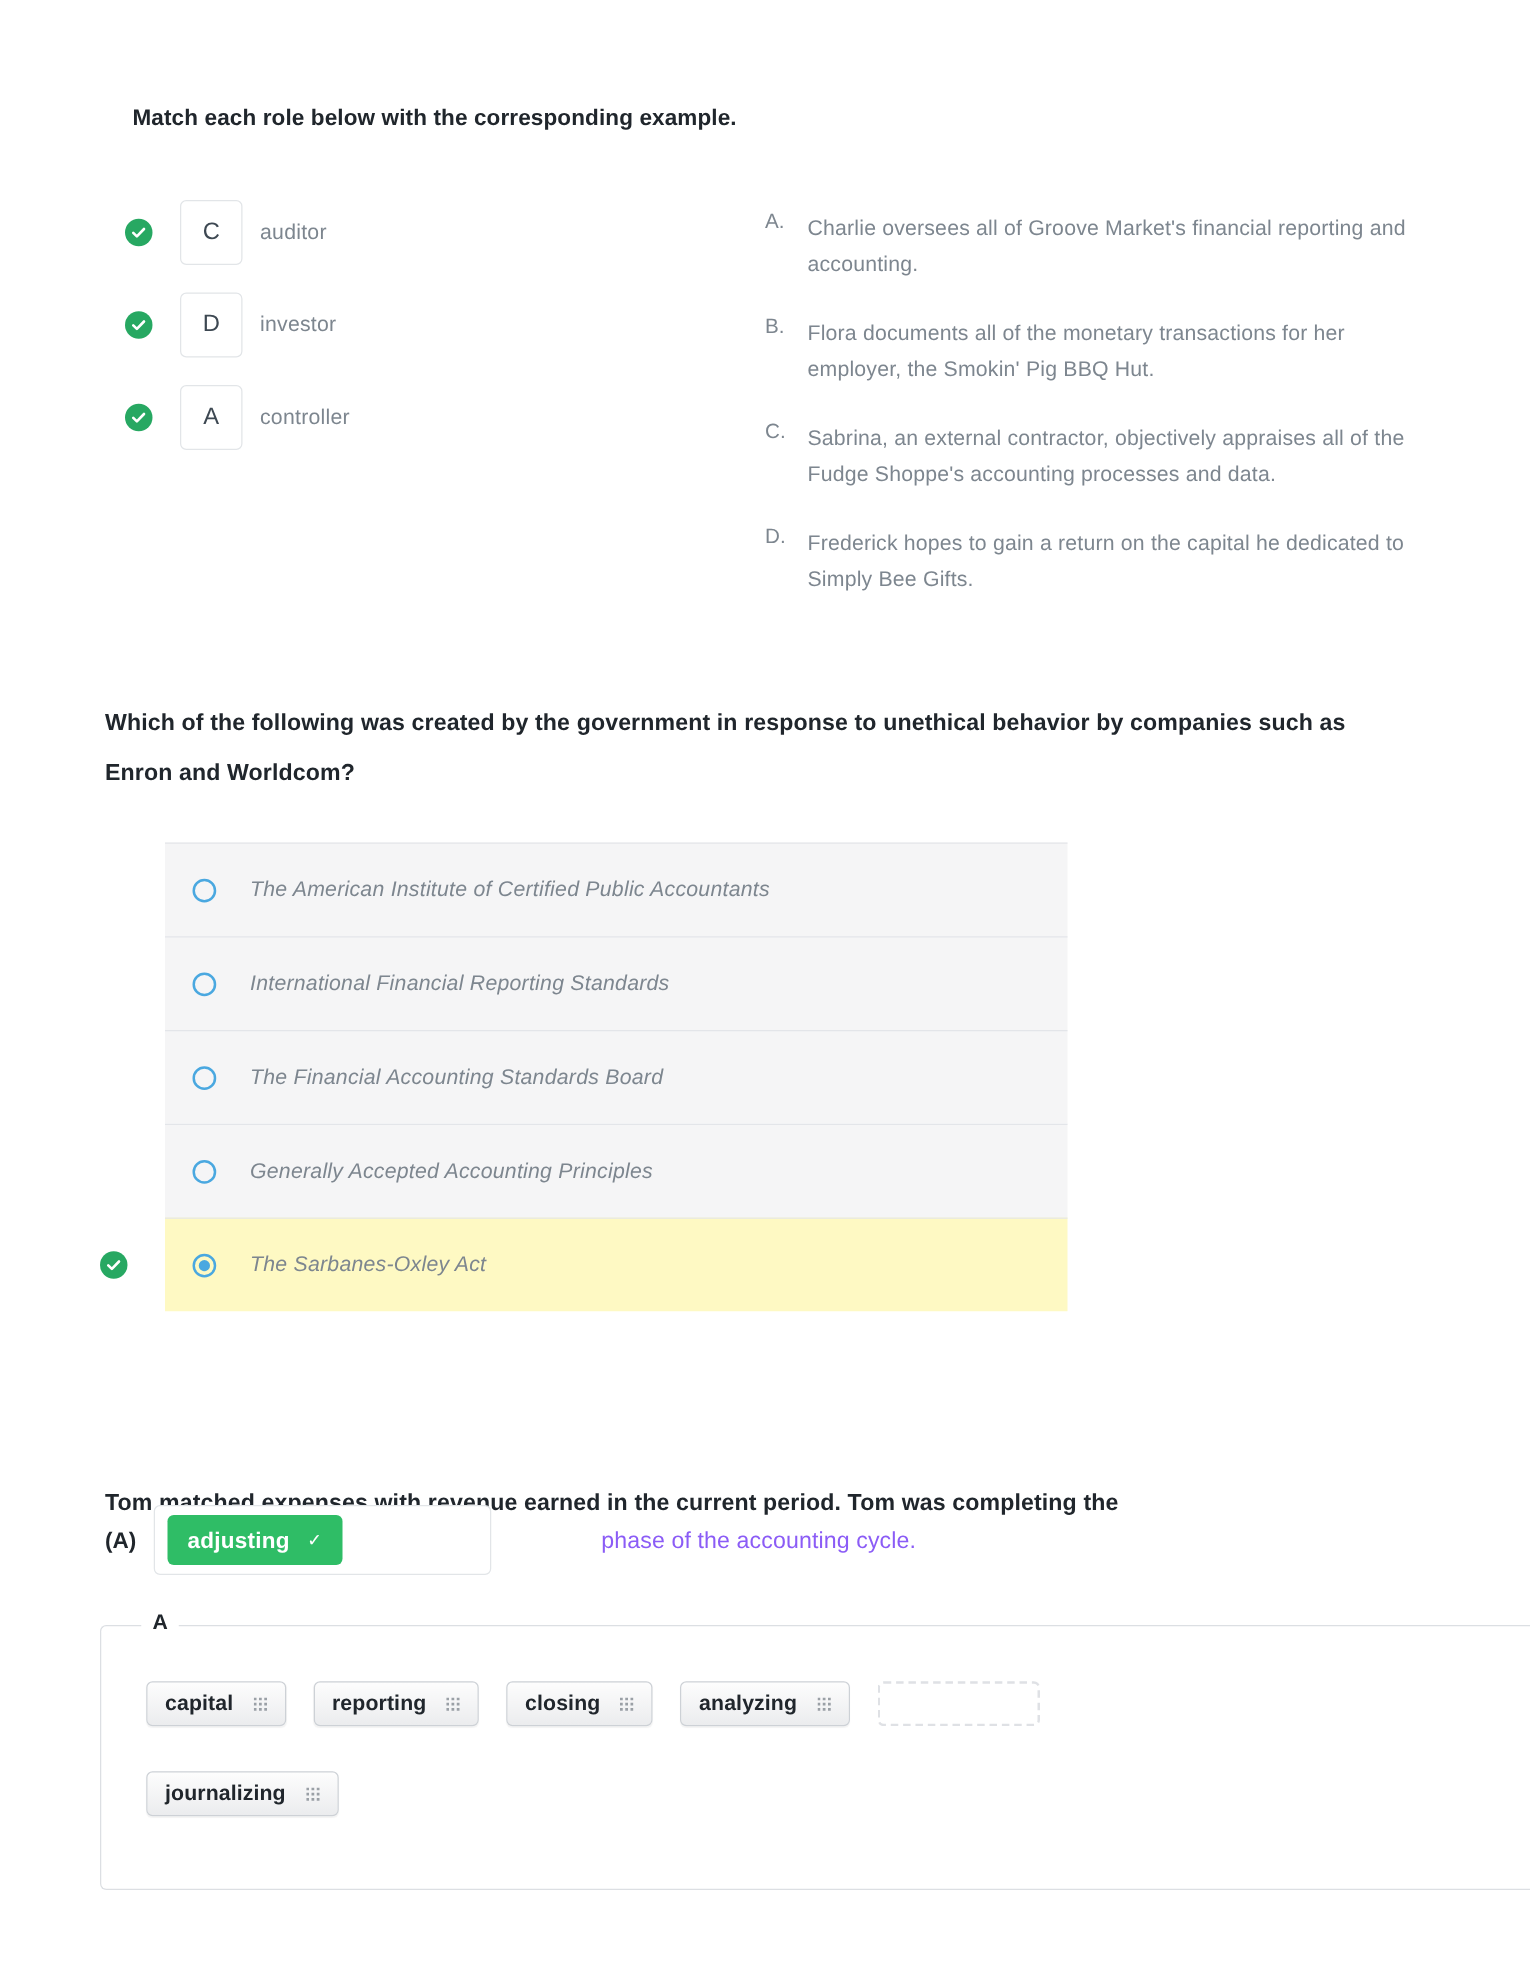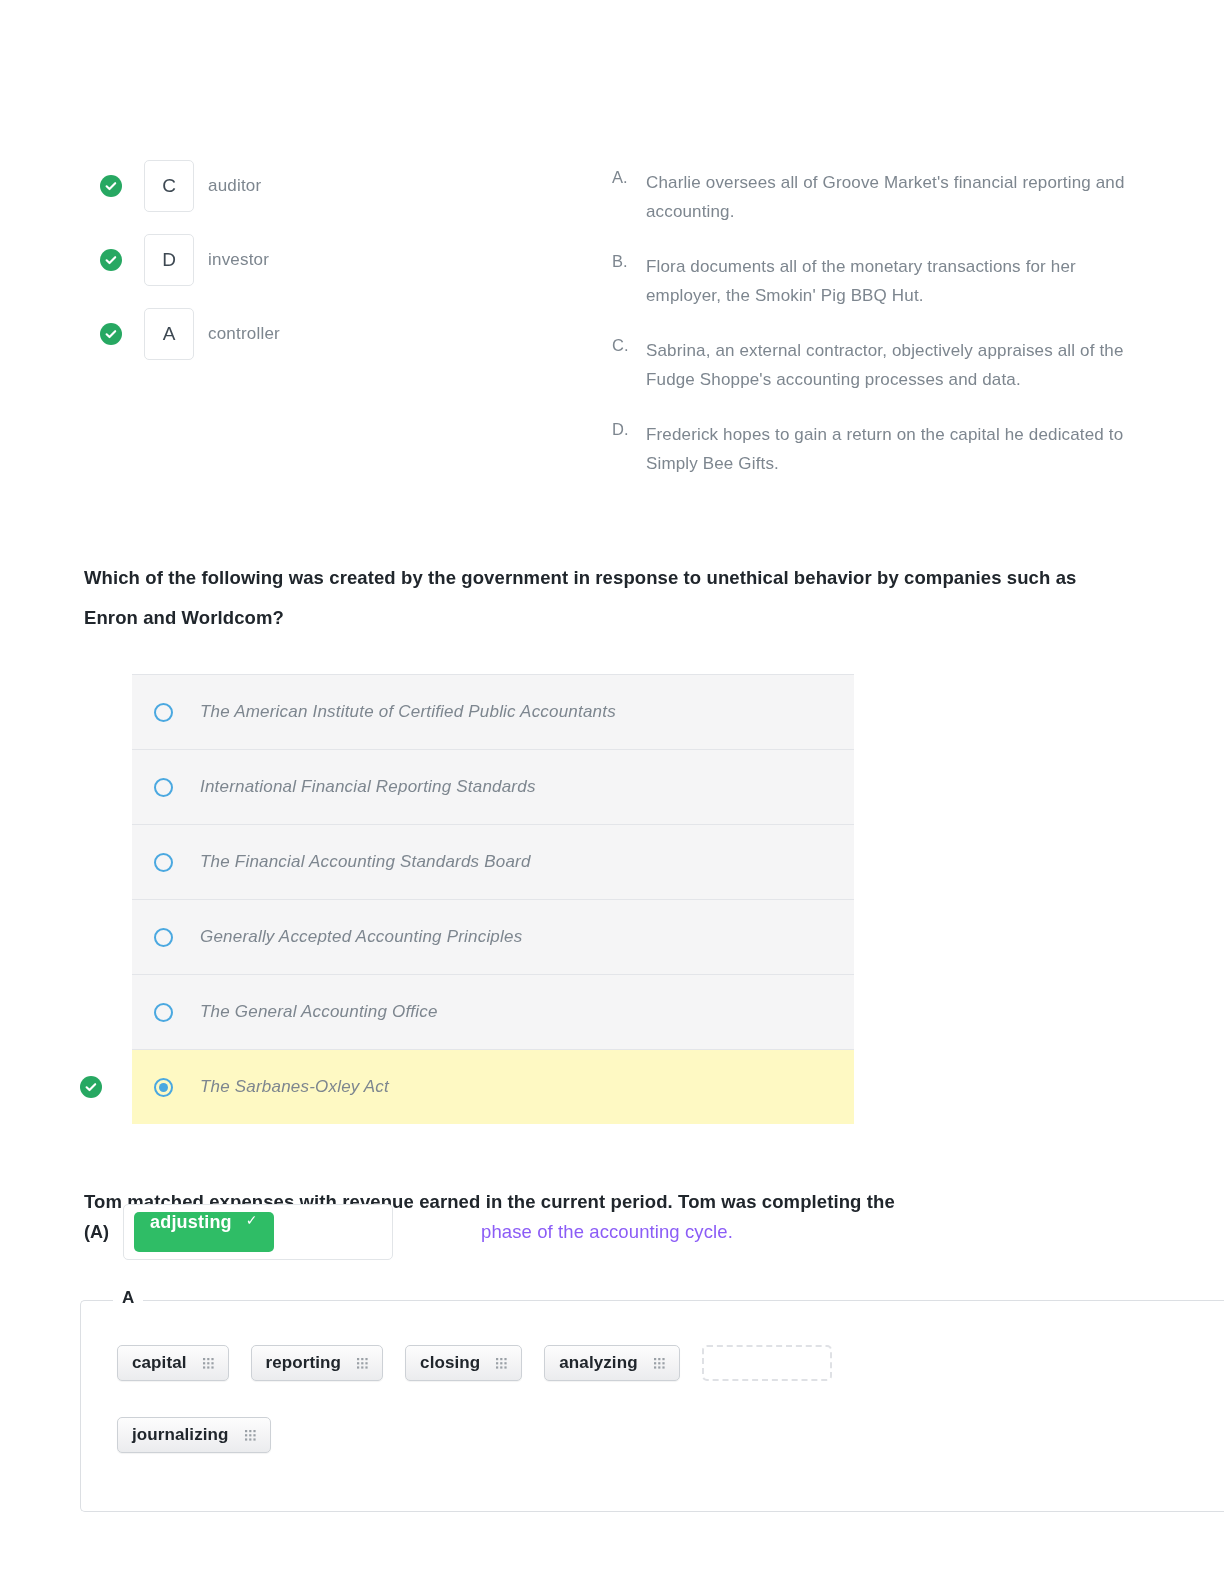--- a/index.html
+++ b/index.html
@@ -70,21 +70,21 @@
     font-size: 18.5px; font-weight: 700; color: #20262c; letter-spacing: .1px;
   }
   .q3-row { position: absolute; left: 84px; top: 1204px; display: flex; align-items: center; }
   .q3-tag { font-size: 18px; font-weight: 700; color: #20262c; margin-right: 14px; }
   .dropbox {
     width: 270px; height: 56px; border: 1px solid #e2e5e8; border-radius: 5px;
     background: #fff; display: flex; align-items: center; padding-left: 10px;
   }
   .green-chip {
     background: #2fbd66; color: #fff; border-radius: 5px;
-    height: 40px; padding: 0 16px; display: flex; 
+    height: 40px; padding: 0 16px; display: flex; align-items: center;
     font-size: 18px; font-weight: 700; letter-spacing: .2px;
   }
   .green-chip .chev { margin-left: 14px; font-size: 14px; font-weight: 400; }
   .q3-tail {
     margin-left: 88px; font-size: 18.5px; font-weight: 400; color: #8b5cf6; letter-spacing: .1px;
   }
 
   
   .bank {
     position: absolute; left: 80px; top: 1300px; right: 0; height: 212px;
@@ -106,20 +106,21 @@
   .chip-empty {
     height: 36px; width: 130px; border: 2px dashed #dfe1e5; border-radius: 5px; background: #fff;
   }
   .bank-break { flex-basis: 100%; height: 0; }
 </style>
 </head>
 <body>
 
 <div class="page">
 
+  <div class="q1-prompt">Match each role below with the corresponding example.</div>
 
   <div class="match-left">
 
     <div class="match-row">
       <span class="ok-badge">
         <svg width="14" height="14" viewBox="0 0 14 14">
             <path d="M2.6 7.3 L5.5 10.1 L11.2 4.2" fill="none" stroke="#ffffff" stroke-width="2.1" stroke-linecap="round" stroke-linejoin="round"></path>
           </svg>
       </span>
       <span class="letter-box">C</span>
@@ -184,24 +185,20 @@
     <div class="mc-row">
       <span class="radio"></span>
       <span class="mc-text">The Financial Accounting Standards Board</span>
     </div>
 
     <div class="mc-row">
       <span class="radio"></span>
       <span class="mc-text">Generally Accepted Accounting Principles</span>
     </div>
 
-    <div class="mc-row">
-      <span class="radio"></span>
-      <span class="mc-text">The General Accounting Office</span>
-    </div>
 
     <div class="mc-row">
       <span class="mc-badge">
         <span class="ok-badge" style="margin-right:0">
           <svg width="14" height="14" viewBox="0 0 14 14">
               <path d="M2.6 7.3 L5.5 10.1 L11.2 4.2" fill="none" stroke="#ffffff" stroke-width="2.1" stroke-linecap="round" stroke-linejoin="round"></path>
             </svg>
         </span>
       </span>
       <span class="radio checked">

